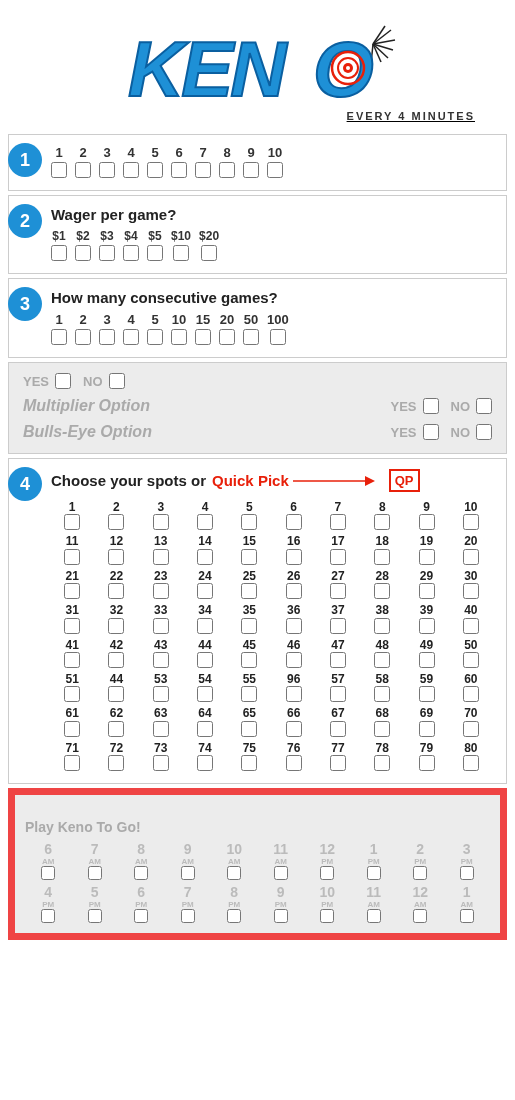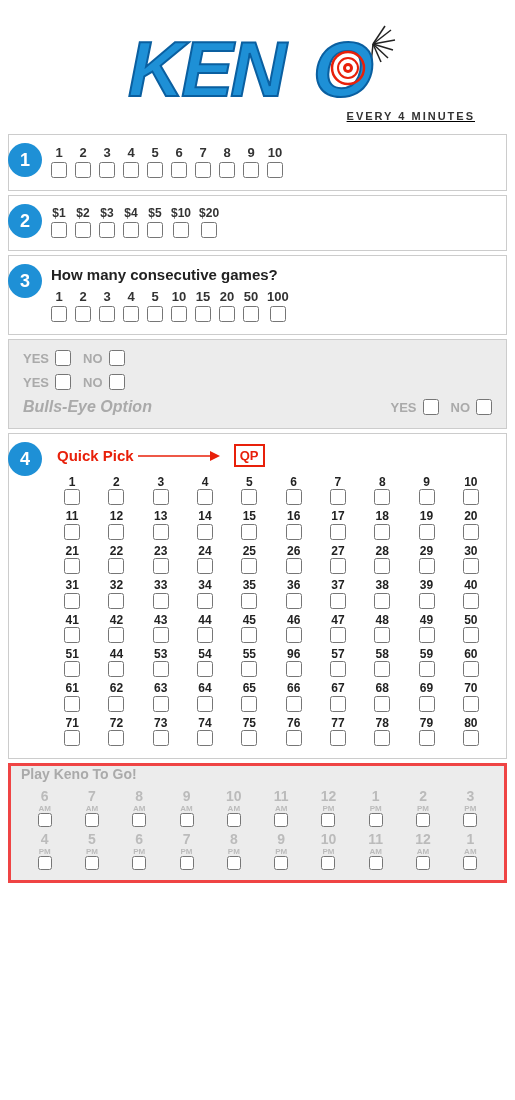--- a/index.html
+++ b/index.html
@@ -136,22 +136,22 @@
       font-size: 12px;
       font-weight: bold;
       color: #222;
       line-height: 1.2;
     }
 
     
     .section-bottom {
       margin: 0 8px 8px;
       background: #ececec;
-      border: 3px solid #ef4444;
-      padding: 0 10px 10px;
+      border: 7px solid #ef4444;
+      padding: 24px 10px 10px;
     }
     .play-keno-label {
       font-size: 14px;
       font-weight: bold;
       color: #aaa;
       margin-bottom: 6px;
     }
     .time-cell {
       display: flex;
       flex-direction: column;
@@ -270,20 +270,21 @@
       </div>
       <div class="checkbox-item">
         <span>10</span>
         <input type="checkbox" style="">
       </div>
     </div>
 </div>
 
 <div class="section-with-badge">
   <div class="step-badge-outer">2</div>
+  <div class="question-label">Wager per game?</div>
   <div class="checkbox-row" id="step2-row">
       <div class="checkbox-item">
         <span class="dollar-label">$1</span>
         <input type="checkbox" style="">
       </div>
       <div class="checkbox-item">
         <span class="dollar-label">$2</span>
         <input type="checkbox" style="">
       </div>
       <div class="checkbox-item">
@@ -359,20 +360,21 @@
 <div class="section-gray">
   <div class="option-row">
     <div class="yes-no">
       <span>YES</span>
       <input type="checkbox" style="">
       <span style="margin-left:8px;">NO</span>
       <input type="checkbox" style="">
     </div>
   </div>
   <div class="option-row">
+    <span class="option-label">Multiplier Option</span>
     <div class="yes-no">
       <span>YES</span>
       <input type="checkbox" style="">
       <span style="margin-left:8px;">NO</span>
       <input type="checkbox" style="">
     </div>
   </div>
   <div class="option-row" style="margin-bottom:0;">
     <span class="option-label">Bulls-Eye Option</span>
     <div class="yes-no">
@@ -380,20 +382,21 @@
       <input type="checkbox" style="">
       <span style="margin-left:8px;">NO</span>
       <input type="checkbox" style="">
     </div>
   </div>
 </div>
 
 <div class="section-with-badge">
   <div class="step-badge-outer">4</div>
   <div class="pick-header">
+    <span class="pick-label">Choose your spots or</span>
     <span class="quick-pick-link">Quick Pick</span>
 
     <svg width="90" height="20" style="margin-left:4px;">
       <line x1="0" y1="10" x2="72" y2="10" stroke="#e8200a" stroke-width="1.5"></line>
       <polygon points="72,5 82,10 72,15" fill="#e8200a"></polygon>
     </svg>
     <div class="qp-box">QP</div>
   </div>
   <div class="number-grid" id="number-grid">
       <div class="number-cell">

